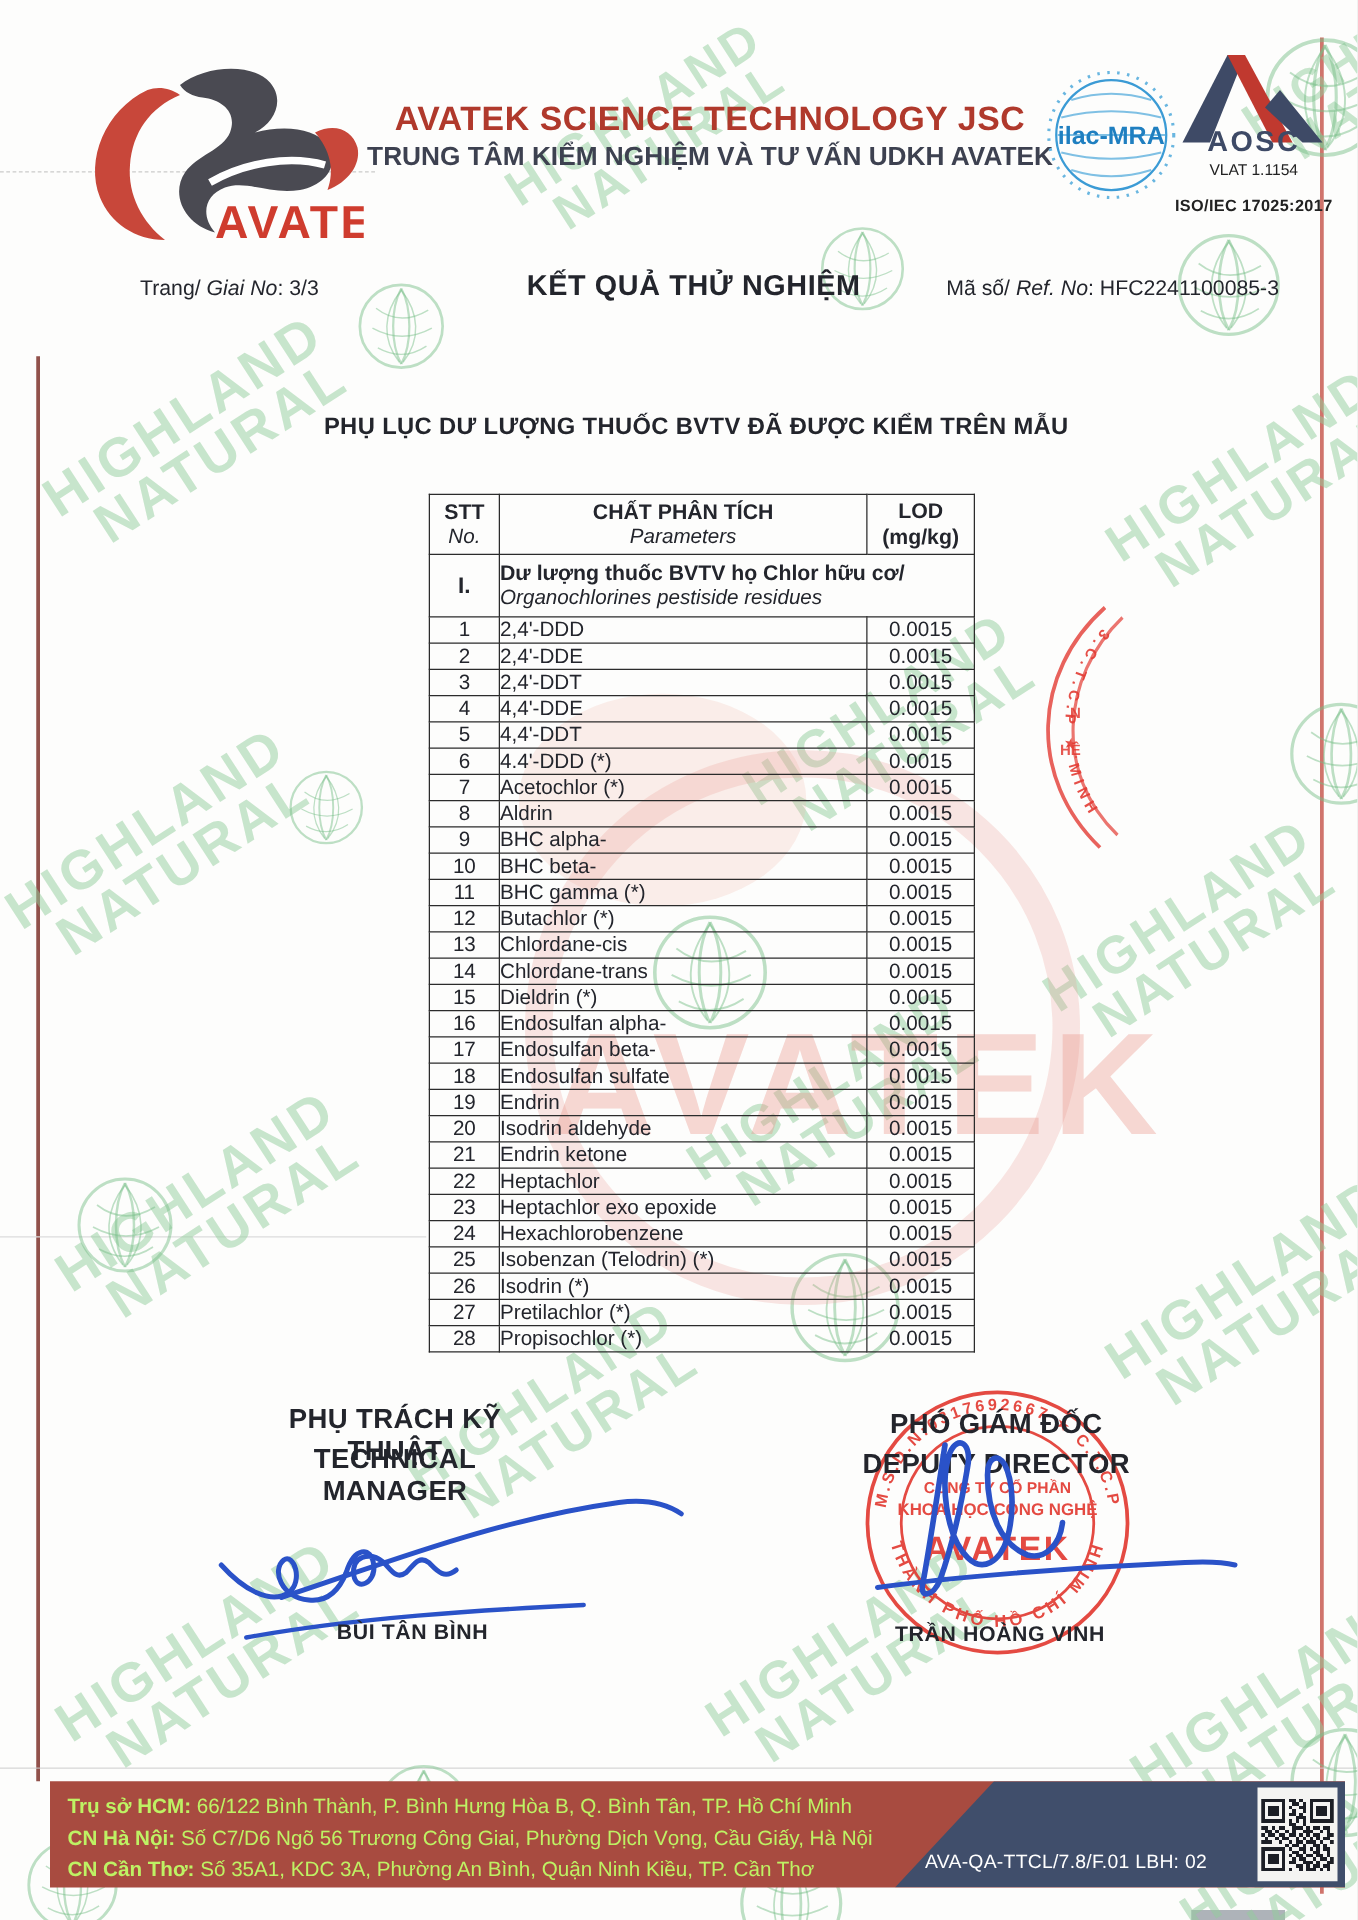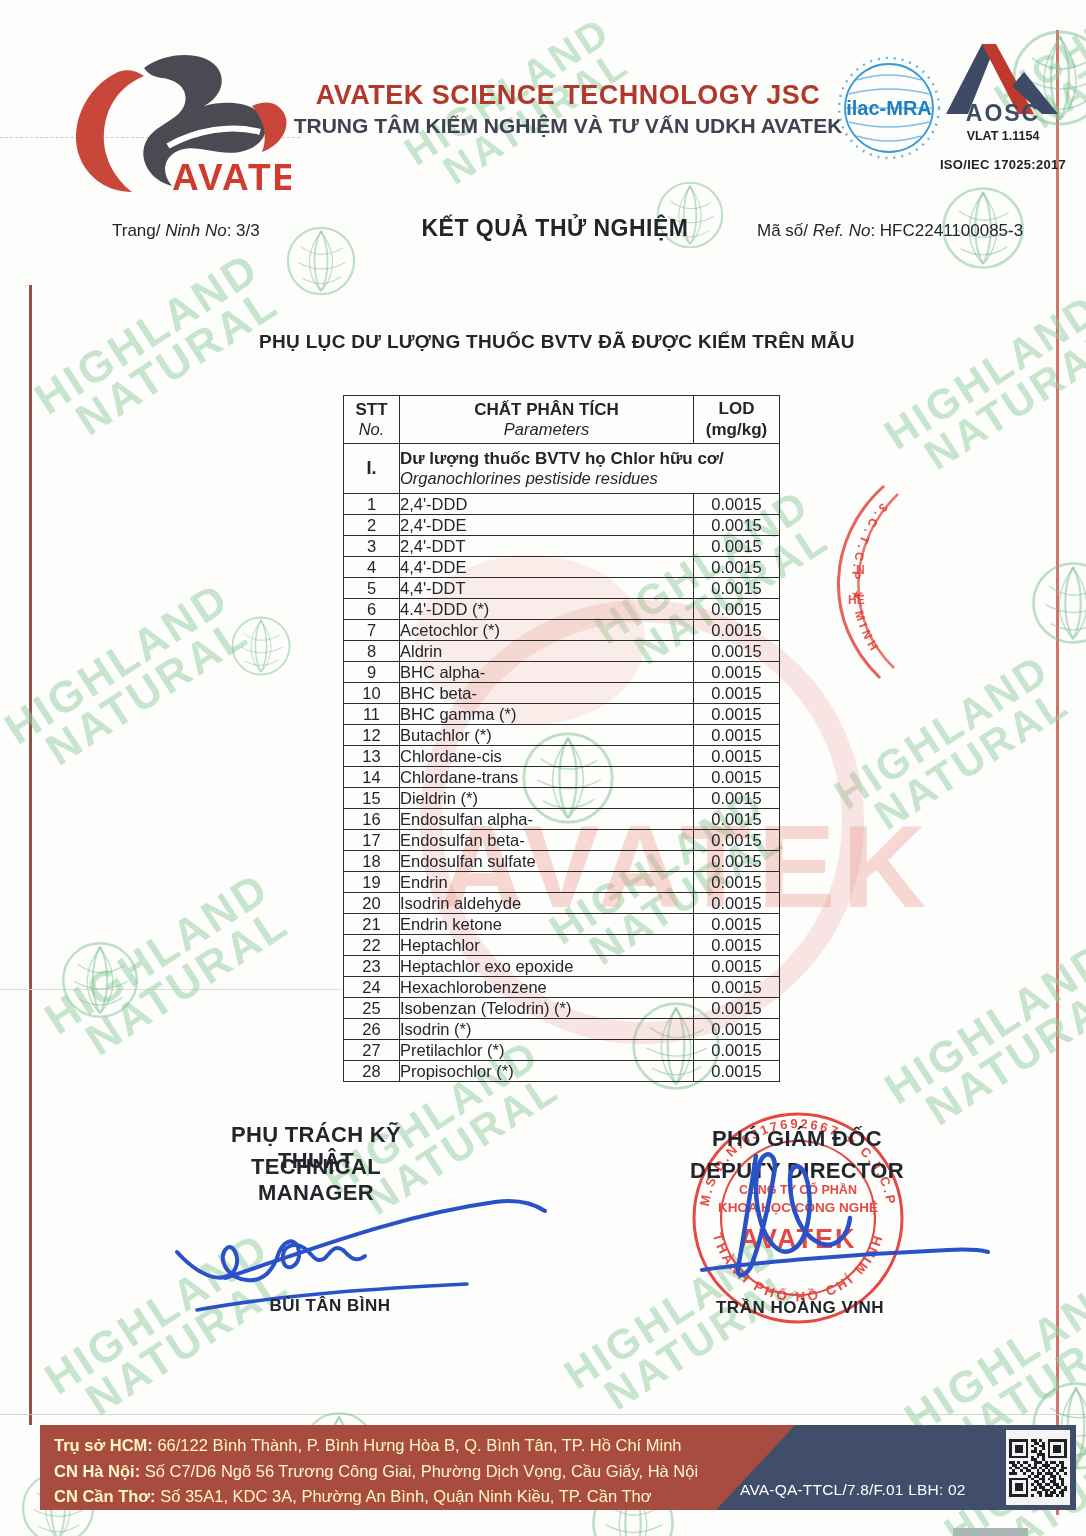--- a/index.html
+++ b/index.html
@@ -32,21 +32,21 @@
   
   .logo-svg{position:absolute;left:56px;top:50px;z-index:2;}
   .org-name{position:absolute;left:288px;top:80px;width:560px;text-align:center;
       font-size:27px;font-weight:bold;color:var(--accent_red);letter-spacing:.5px;z-index:2;}
   .org-sub{position:absolute;left:270px;top:114px;width:596px;text-align:center;
       font-size:21px;font-weight:bold;color:#3d4150;z-index:2;}
   .ilac{position:absolute;left:833px;top:52px;z-index:2;}
   .aosc{position:absolute;left:933px;top:36px;width:140px;text-align:center;z-index:2;}
   .aosc .mark{display:block;margin:0 auto;}
   .aosc-name{font-size:23px;font-weight:bold;color:#3e4a66;letter-spacing:2px;margin-top:-26px;}
-  .aosc-vlat{font-size:12.5px;font-weight:bold;color:#222;margin-top:2px;}
+  .aosc-vlat{font-size:12.5px;font-weight:normal;color:#222;margin-top:2px;}
   .aosc-iso{font-size:13px;font-weight:bold;color:#222;margin-top:14px;letter-spacing:.3px;}
   
   .page-no{position:absolute;left:112px;top:221px;font-size:17px;z-index:2;}
   .doc-title-vi{position:absolute;left:380px;top:215px;width:350px;text-align:center;
       font-size:23px;font-weight:bold;letter-spacing:.5px;z-index:2;}
   .doc-title-en{position:absolute;left:380px;top:249px;width:350px;text-align:center;
       font-size:21px;font-weight:bold;font-style:italic;z-index:2;}
   .ref-no{position:absolute;left:757px;top:221px;font-size:17px;z-index:2;}
   .it{font-style:italic;}
   
@@ -72,21 +72,21 @@
   
   .partial-stamp{position:absolute;left:792px;top:480px;z-index:3;}
   
   .sig-title{position:absolute;font-size:22px;font-weight:bold;text-align:center;z-index:4;letter-spacing:.3px;}
   .sig-name{position:absolute;font-size:17px;font-weight:bold;text-align:center;z-index:4;letter-spacing:.5px;}
   .sig-svg{position:absolute;z-index:4;}
   .stamp-svg{position:absolute;left:678px;top:1098px;z-index:3;opacity:.92;}
   
   .footer-band{position:absolute;left:40px;top:1425px;width:1036px;height:85px;
       background:var(--footer_red);z-index:5;}
-  .addr{position:absolute;left:14px;top:8px;color:#fef9c3;font-size:16.5px;line-height:25.5px;}
+  .addr{position:absolute;left:14px;top:8px;color:#bef264;font-size:16.5px;line-height:25.5px;}
   .addr b{font-weight:bold;}
   .navy-wing{position:absolute;right:0;top:0;width:360px;height:85px;background:var(--navy);
       clip-path:polygon(22% 0,100% 0,100% 100%,0 100%);}
   .doc-code{position:absolute;left:700px;top:56px;color:#fff;font-size:15.5px;letter-spacing:.2px;}
   .qr-box{position:absolute;right:6px;top:5px;width:64px;height:75px;background:#f4f4f2;
       display:flex;align-items:center;justify-content:center;}
 </style>
 </head>
 <body>
 
@@ -239,21 +239,21 @@
       <polygon points="8,78 44,8 58,8 30,78" fill="#3e4a66"></polygon>
       <polygon points="44,8 58,8 96,78 80,78" fill="#c0392f"></polygon>
       <polygon points="74,50 86,36 120,78 104,78" fill="#3e4a66"></polygon>
     </svg>
     <div class="aosc-name">AOSC</div>
     <div class="aosc-vlat">VLAT 1.1154</div>
     <div class="aosc-iso">ISO/IEC 17025:2017</div>
   </div>
 
   <div class="page-no">
-    <span>Trang/</span><span class="it"> Ninh No</span><span>: </span><span>3/3</span>
+    <span>Trang/</span><span class="it"> Giai No</span><span>: </span><span>3/3</span>
   </div>
   <div class="doc-title-vi">KẾT QUẢ THỬ NGHIỆM</div>
   <div class="ref-no">
     <span>Mã số/</span><span class="it"> Ref. No</span><span>: </span><span>HFC2241100085-3</span>
   </div>
 
   <div class="annex-title">PHỤ LỤC DƯ LƯỢNG THUỐC BVTV ĐÃ ĐƯỢC KIỂM TRÊN MẪU</div>
 
   <table class="tbl">
     <thead>

